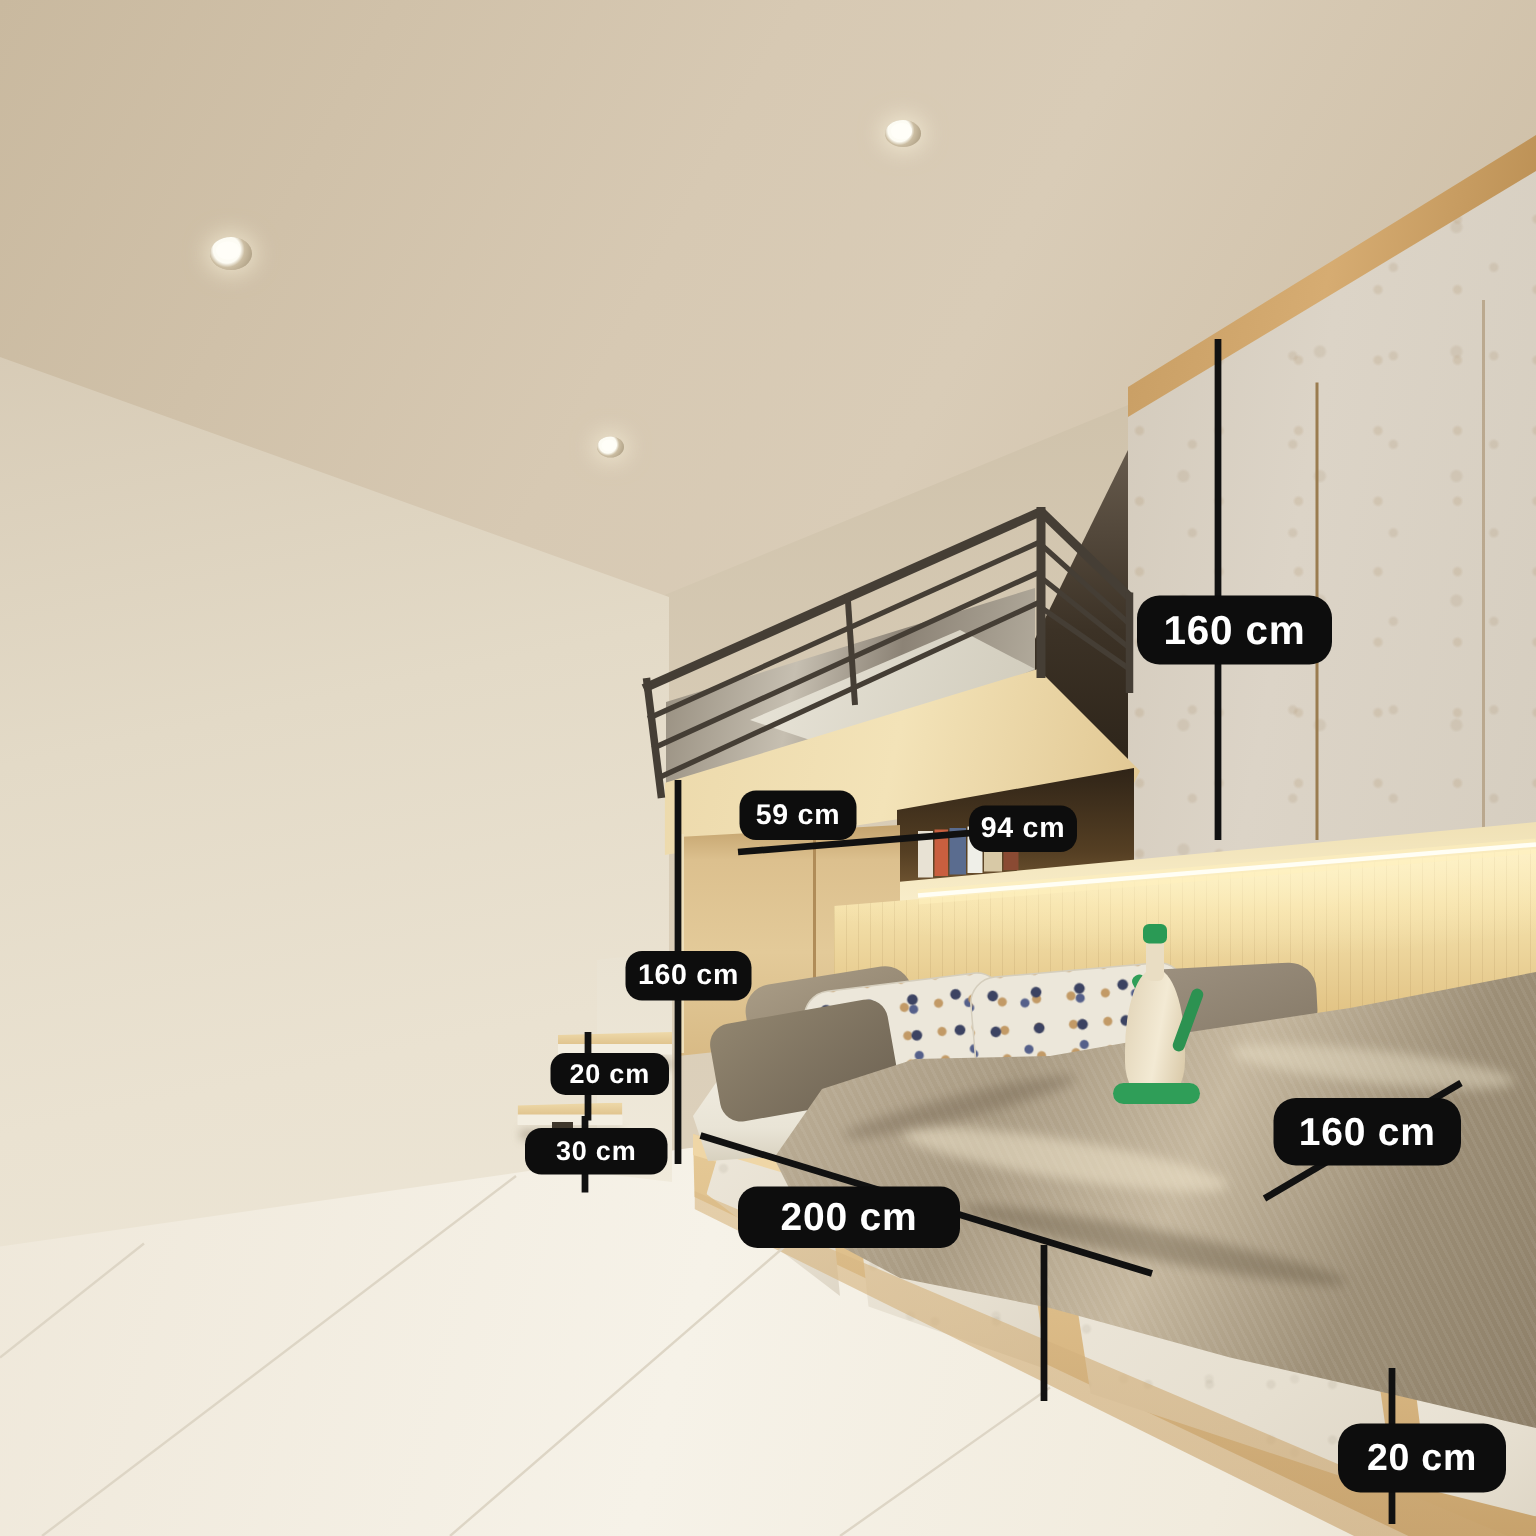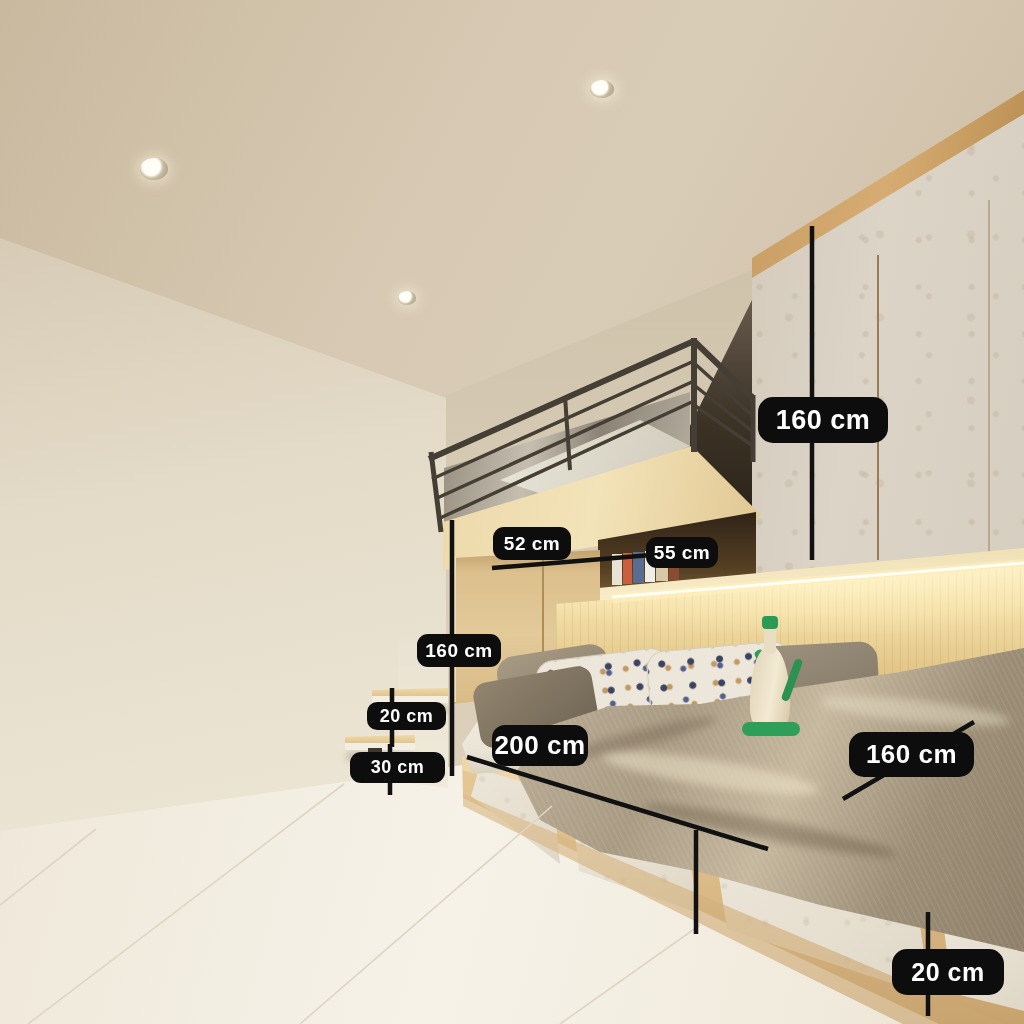--- a/index.html
+++ b/index.html
@@ -132,21 +132,21 @@
   
   .lbl{position:absolute;display:flex;align-items:center;justify-content:center;
     background:#0d0d0d;color:#fff;font-weight:700;letter-spacing:.5px;z-index:60;
     white-space:nowrap;}
   .lbl-a{left:758px;top:397px;width:130px;height:46px;font-size:27px;border-radius:15px;}
   .lbl-b{left:493px;top:527px;width:78px;height:33px;font-size:19px;border-radius:11px;}
   .lbl-c{left:646px;top:537px;width:72px;height:31px;font-size:19px;border-radius:11px;}
   .lbl-d{left:417px;top:634px;width:84px;height:33px;font-size:19px;border-radius:11px;}
   .lbl-e{left:367px;top:702px;width:79px;height:28px;font-size:18px;border-radius:10px;}
   .lbl-f{left:350px;top:752px;width:95px;height:31px;font-size:18px;border-radius:11px;}
-  .lbl-g{left:492px;top:725px;width:96px;height:41px;font-size:26px;border-radius:13px;}
+  .lbl-g{left:492px;top:791px;width:148px;height:41px;font-size:26px;border-radius:13px;}
   .lbl-h{left:849px;top:732px;width:125px;height:45px;font-size:26px;border-radius:15px;}
   .lbl-i{left:646px;top:851px;width:118px;height:51px;font-size:27px;border-radius:15px;}
   .lbl-j{left:892px;top:949px;width:112px;height:46px;font-size:25px;border-radius:15px;}
 
   svg.overlay{position:absolute;left:0;top:0;z-index:40;}
 </style>
 </head>
 <body>
 
 <div class="scene">
@@ -276,22 +276,22 @@
       <line x1="392" y1="688" x2="392" y2="747"></line>
       <line x1="390" y1="744" x2="390" y2="795"></line>
       <line x1="467" y1="757" x2="768" y2="849"></line>
       <line x1="696" y1="830" x2="696" y2="934"></line>
       <line x1="843" y1="799" x2="974" y2="722"></line>
       <line x1="928" y1="912" x2="928" y2="1016"></line>
     </g>
   </svg>
 
   <div class="lbl lbl-a">160 cm</div>
-  <div class="lbl lbl-b">52 cm</div>
-  <div class="lbl lbl-c">55 cm</div>
+  <div class="lbl lbl-b">59 cm</div>
+  <div class="lbl lbl-c">94 cm</div>
   <div class="lbl lbl-d">160 cm</div>
   <div class="lbl lbl-e">20 cm</div>
   <div class="lbl lbl-f">30 cm</div>
   <div class="lbl lbl-g">200 cm</div>
   <div class="lbl lbl-h">160 cm</div>
   <div class="lbl lbl-j">20 cm</div>
 
 </div>
 
 </body></html>

